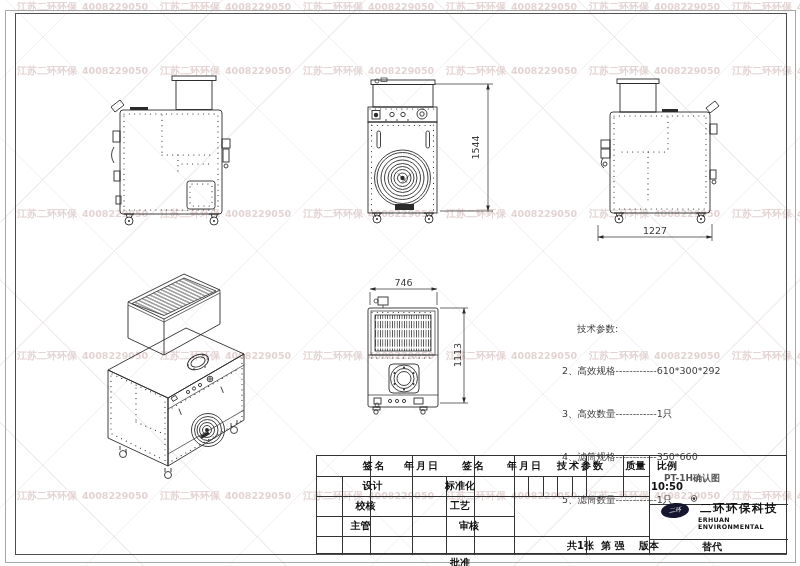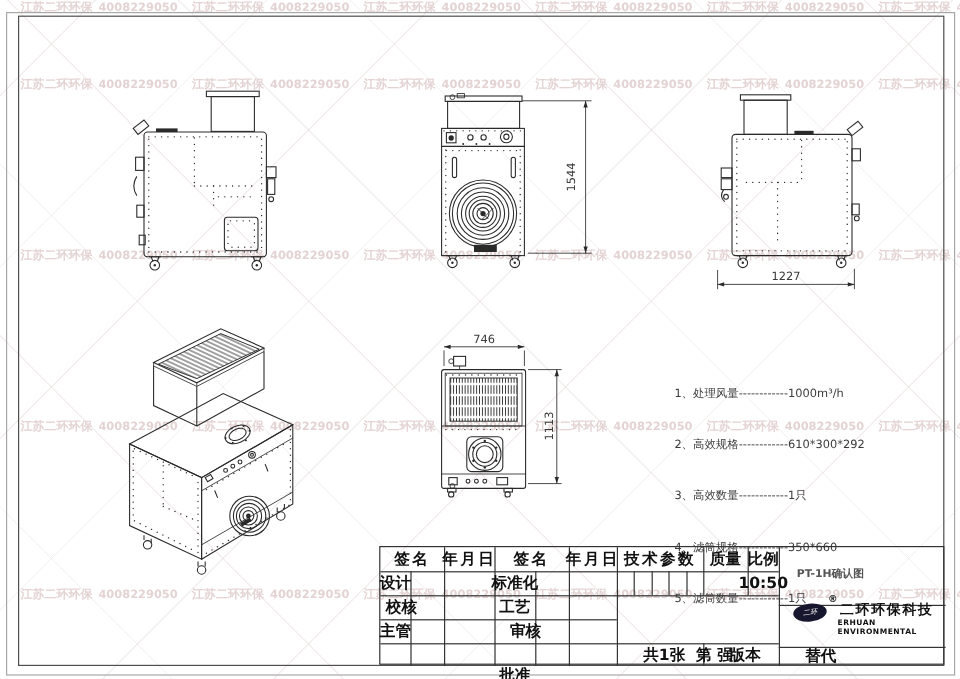--- a/index.html
+++ b/index.html
@@ -22,21 +22,21 @@
   .lt{stroke:#2a2a2a;fill:none;stroke-width:.7;}
   .dots{stroke:#2a2a2a;fill:none;stroke-width:1.1;stroke-dasharray:.1 5.2;stroke-linecap:round;}
   .fl{fill:#2a2a2a;stroke:none;}
   .dim{font-size:9.5px;fill:#3a3a3a;}
   .tech{position:absolute;left:562px;top:293px;color:#3c3c3c;font-size:9.5px;line-height:14.3px;white-space:pre;}
   .tech .hd{padding-left:15px;}
   .tb{position:absolute;left:316px;top:455px;width:471px;height:99px;border:1.2px solid #333;box-sizing:border-box;}
   .tb .v{position:absolute;width:1px;background:#333;}
   .tb .h{position:absolute;height:1px;background:#333;}
   .tb .lb{position:absolute;display:flex;align-items:center;justify-content:center;
-          font-size:13px;font-weight:bold;color:#111;white-space:pre;}
+          font-size:10px;font-weight:bold;color:#111;white-space:pre;margin-left:31px;}
   .tb .sp2{letter-spacing:2px;}
   .tb .la{justify-content:flex-start;padding-left:22px;box-sizing:border-box;}
   .pt-title{position:absolute;left:347px;top:16px;font-size:9px;color:#555;font-weight:bold;}
   .logo-e{position:absolute;left:344px;top:47px;width:28px;height:15px;background:#16162e;border-radius:50%;
           color:#fff;font-size:6px;font-style:italic;display:flex;align-items:center;justify-content:center;
           transform:rotate(-6deg);}
   .reg{position:absolute;left:373px;top:39px;font-size:8px;font-weight:bold;color:#111;}
   .co-cn{position:absolute;left:383px;top:45px;font-size:11.5px;font-weight:bold;letter-spacing:1.5px;color:#111;}
   .co-en{position:absolute;left:381px;top:60px;font-size:6.3px;font-weight:bold;letter-spacing:.4px;color:#111;}
 </style>
@@ -307,21 +307,21 @@
       <path class="ln" d="M22 184 l0 4 M28 187 l0 4"></path>
         <circle class="ln" cx="25" cy="192" r="3.5"></circle>
       <path class="ln" d="M67 206 l0 4 M73 206 l0 4"></path>
         <circle class="ln" cx="70" cy="213" r="3.5"></circle>
       <path class="ln" d="M133 161 l0 4 M139 158 l0 4"></path>
         <circle class="ln" cx="136" cy="168" r="3.5"></circle>
     </g>
   </svg>
 
   <div class="tech">
-    <div>1、处理风量------------1000m³/h</div>
+    <div class="hd">技术参数:</div>
     <div>2、高效规格------------610*300*292</div>
     <div>3、高效数量------------1只</div>
     <div>4、滤筒规格------------350*660</div>
     <div>5、滤筒数量------------1只</div>
     
     
     
   </div>
 
   <div class="tb">
@@ -349,21 +349,21 @@
     <div class="v" style="left:332px;top:0;height:99px"></div>
 
     <div class="lb sp2" style="left:0;top:0;width:53px;height:20px">签名</div>
     <div class="lb sp2" style="left:53px;top:0;width:42px;height:20px">年月日</div>
     <div class="lb sp2" style="left:95px;top:0;width:62px;height:20px">签名</div>
     <div class="lb sp2" style="left:157px;top:0;width:40px;height:20px">年月日</div>
     <div class="lb sp2" style="left:197px;top:0;width:72px;height:20px">技术参数</div>
     <div class="lb" style="left:269px;top:0;width:37px;height:20px">质量</div>
     <div class="lb" style="left:306px;top:0;width:26px;height:20px">比例</div>
 
-    <div class="lb" style="left:0;top:20px;width:25px;height:20px">设计</div>
+    <div class="lb" style="left:12px;top:20px;width:25px;height:20px">设计</div>
     <div class="lb" style="left:5px;top:40px;width:25px;height:20px">校核</div>
     <div class="lb" style="left:0;top:60px;width:25px;height:20px">主管</div>
     <div class="lb" style="left:95px;top:20px;width:34px;height:20px">标准化</div>
     <div class="lb" style="left:95px;top:40px;width:34px;height:20px">工艺</div>
     <div class="lb" style="left:104px;top:60px;width:34px;height:20px">审核</div>
     <div class="lb" style="left:95px;top:97px;width:34px;height:19px">批准</div>
     <div class="lb" style="left:306px;top:20px;width:26px;height:20px">10:50</div>
     <div class="lb la" style="left:197px;top:80px;width:72px;height:19px">共1张  第 强</div>
     <div class="lb la" style="left:269px;top:80px;width:63px;height:19px">版本</div>
     <div class="lb la" style="left:332px;top:83px;width:139px;height:16px">替代</div>

